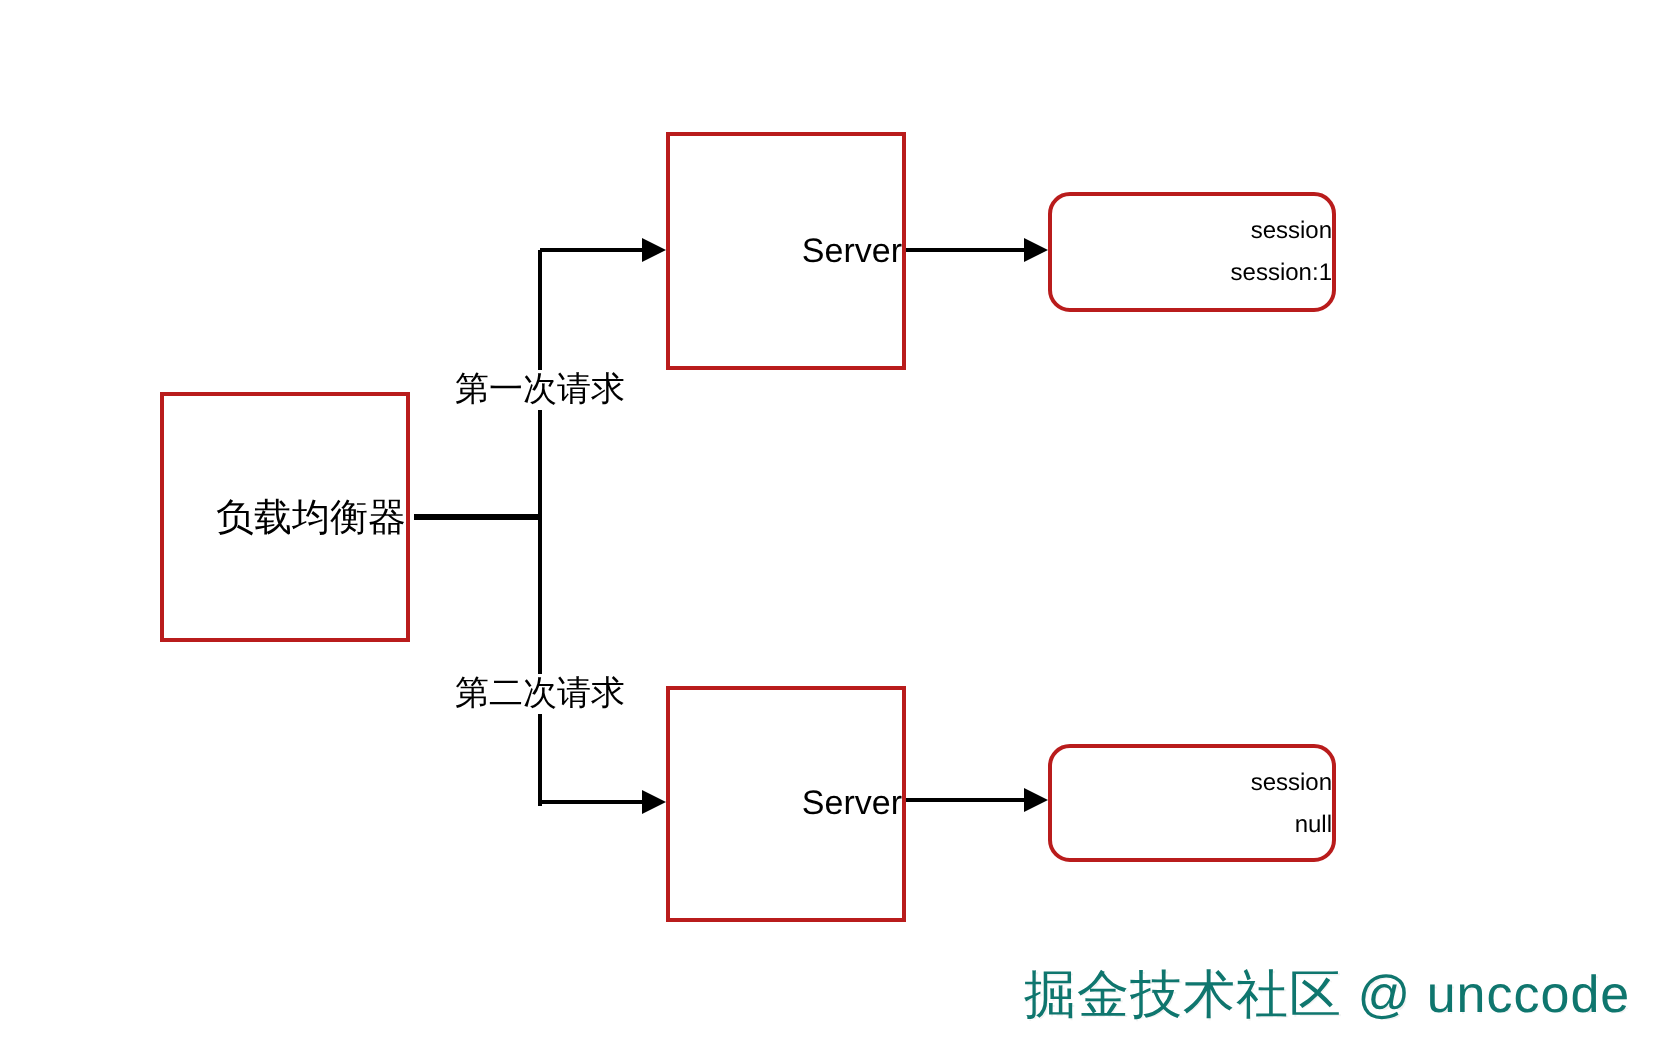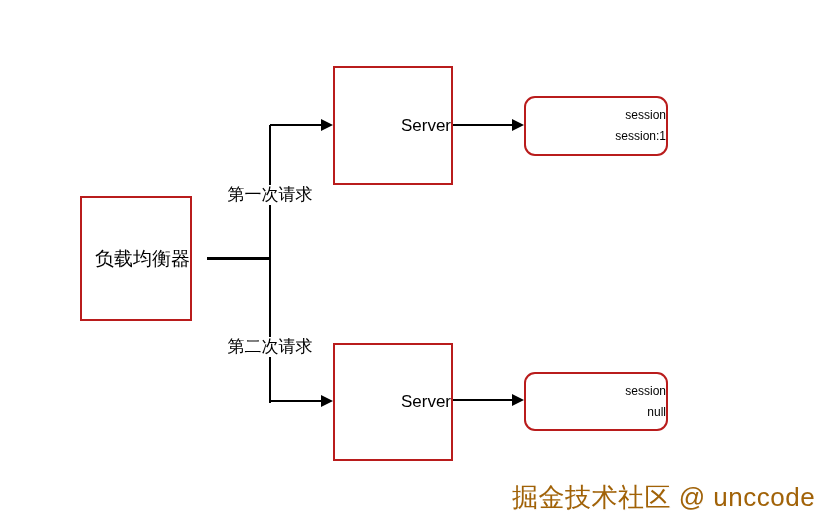--- a/index.html
+++ b/index.html
@@ -21,21 +21,21 @@
     border: 2px solid #b91c1c;
     background: #ffffff;
     display: flex;
     flex-direction: column;
     align-items: flex-end;
     justify-content: center;
     color: #000000;
     text-align: center;
   }
   .node.rect-lb {
-    left: 80px; top: 196px; width: 112px; height: 125px;
+    left: 80px; top: 196px; width: 125px; height: 125px;
     font-size: 19px;
   }
   .node.rect-server-top {
     left: 333px; top: 66px; width: 120px; height: 119px;
     font-size: 17px;
   }
   .node.rect-server-bottom {
     left: 333px; top: 343px; width: 120px; height: 118px;
     font-size: 17px;
   }
@@ -82,21 +82,21 @@
   }
   .edge-label.first  { left: 225px; top: 185px; width: 90px; }
   .edge-label.second { left: 225px; top: 337px; width: 90px; }
   .watermark {
     position: absolute;
     left: 512px;
     top: 481px;
     width: 320px;
     font-size: 26px;
     line-height: 32px;
-    color: #a16207;
+    color: #0f766e;
     text-shadow: 2px 2px 0 #ffffff, 1px 1px 0 #f2f2f2;
     white-space: nowrap;
     text-align: left;
     letter-spacing: 0.5px;
   }
 </style>
 </head>
 <body>
 
 <div class="canvas">

